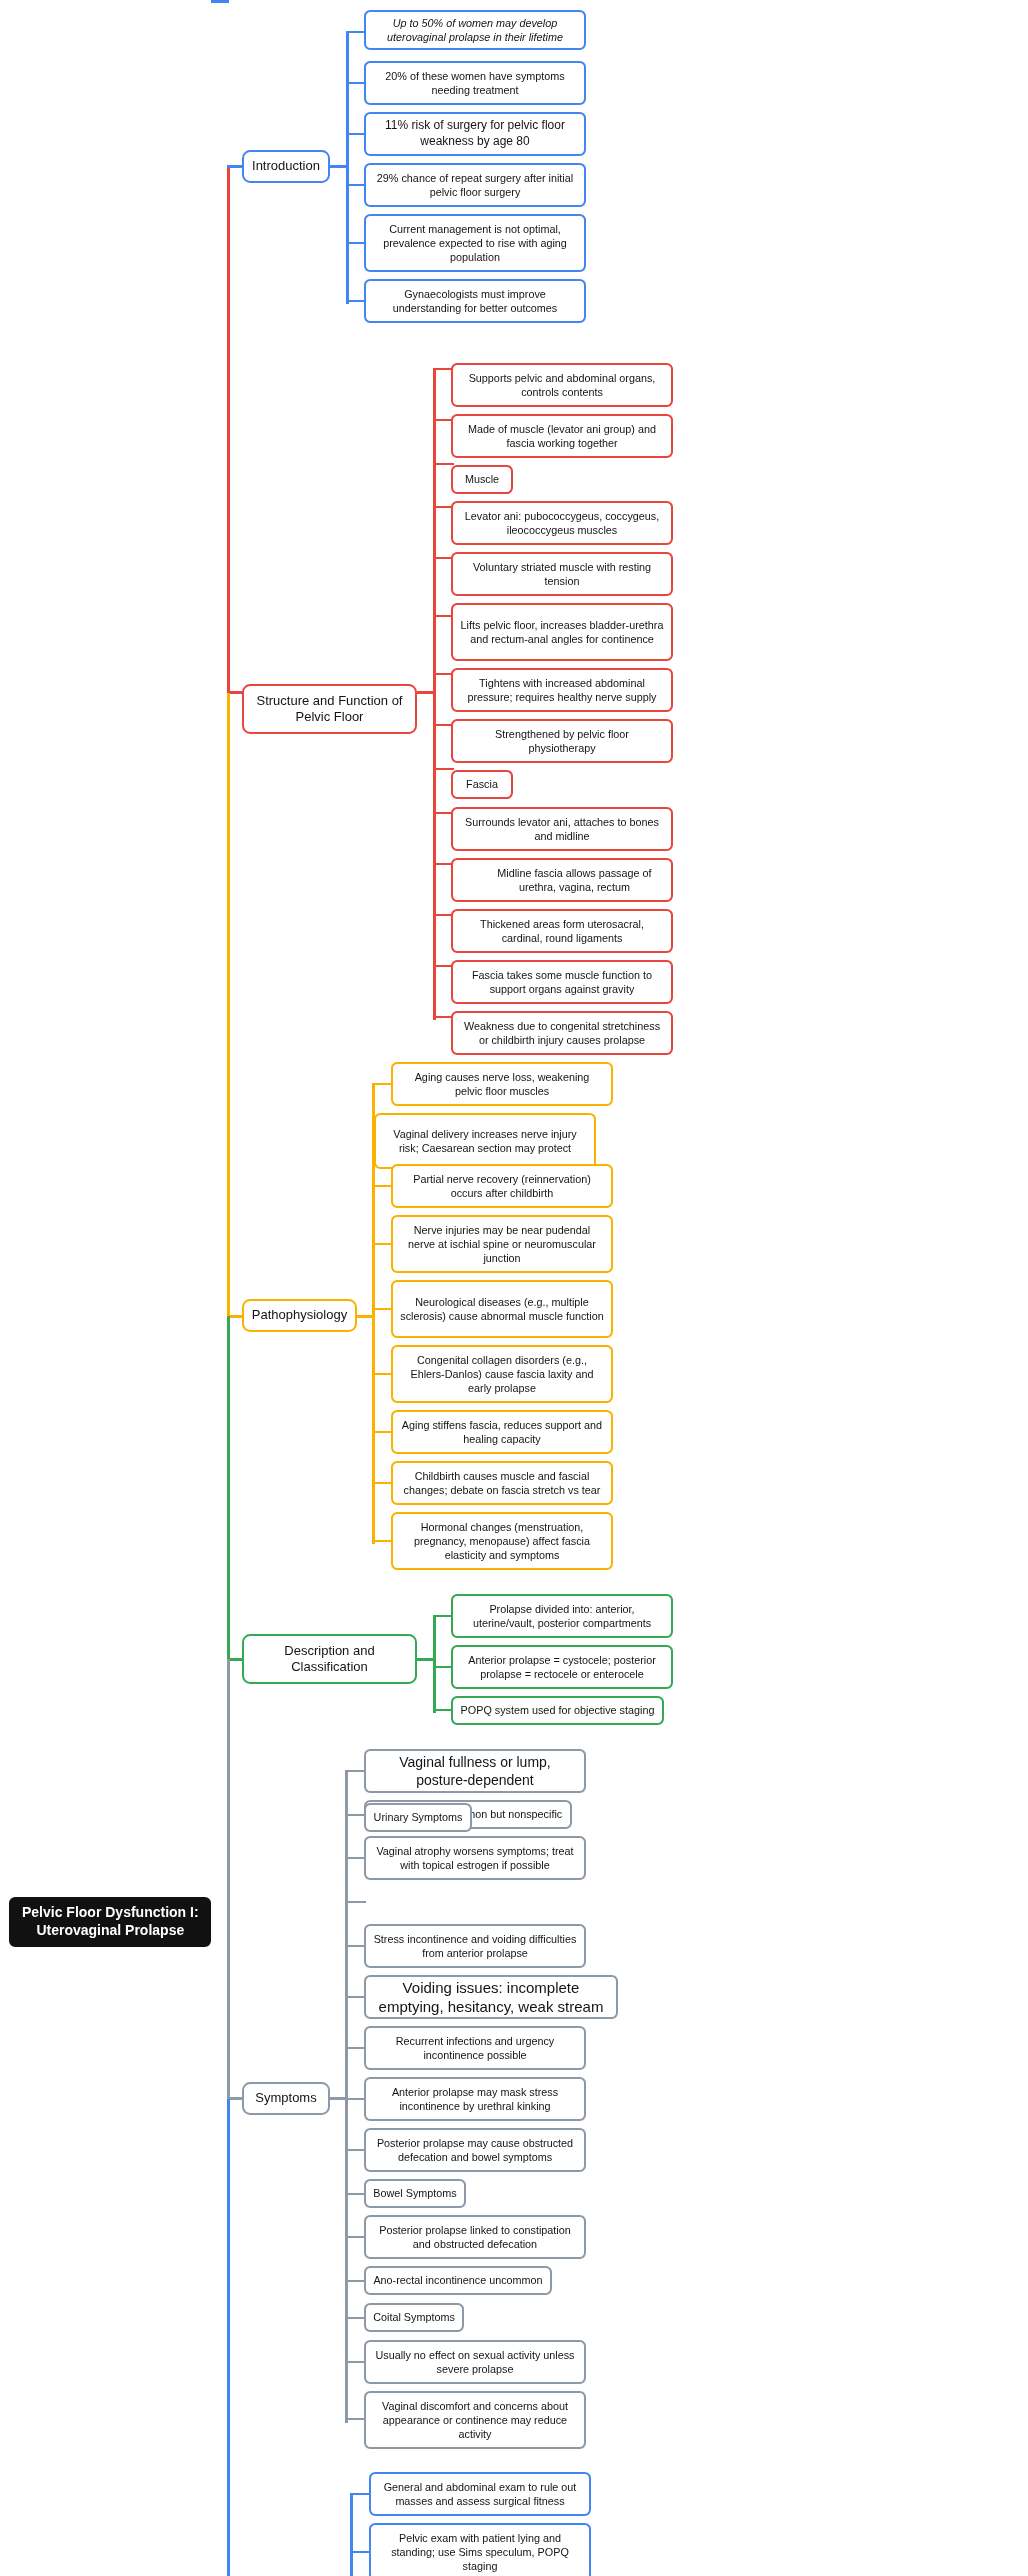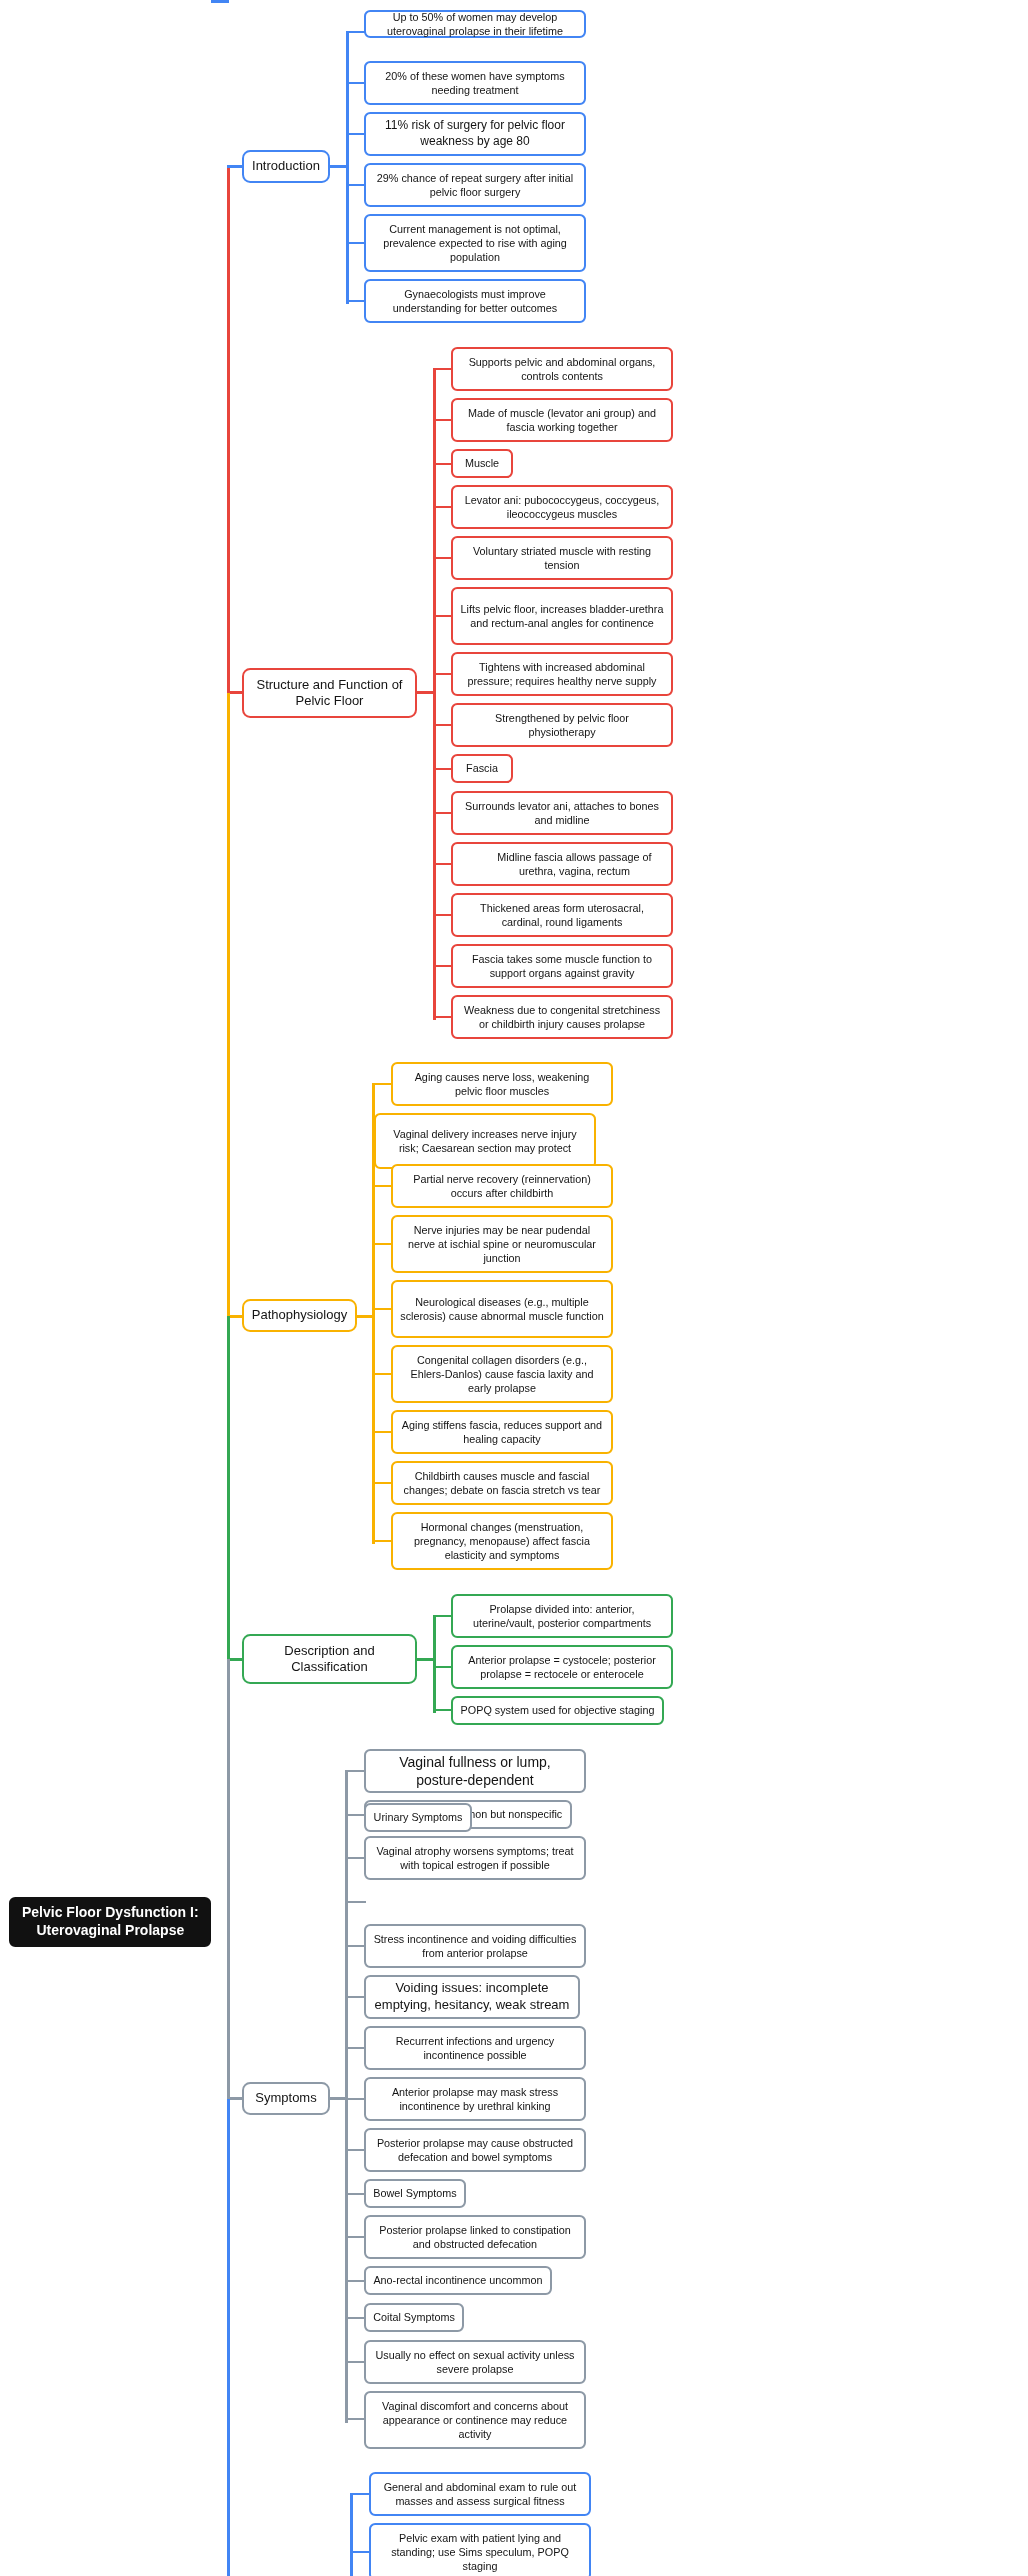--- a/index.html
+++ b/index.html
@@ -72,21 +72,21 @@
     line-height: 1.3;
     padding: 3.1px 7.2px;
     z-index: 3;
   }
 
   
   .conn { position: absolute; z-index: 1; }
 
   
   .c-blue   { border-color: #4285f4; }
-  .c-red    { border-color: #e8453c; }
+  .c-red    { border-color: #e8453c; margin-top: 16px; }
   .c-yellow { border-color: #f9b200; }
   .c-green  { border-color: #34a853; }
   .c-gray   { border-color: #8d99a6; }
 
   .b-blue   { background: #4285f4; }
   .b-red    { background: #e8453c; }
   .b-yellow { background: #f9b200; }
   .b-green  { background: #34a853; }
   .b-gray   { background: #8d99a6; }
 </style>
@@ -96,21 +96,21 @@
 <div id="page" style="height: 4336px;">
 
   <div class="root-node">Pelvic Floor Dysfunction I: Uterovaginal Prolapse</div>
 
   <div id="tree">
       <div class="conn b-blue" style="left: 227px; top: 165px; width: 15.5px; height: 2.6px;"></div>
       <div class="branch c-blue" style="left: 242px; top: 150px; width: 88px; height: 33px; font-size: 13px;">Introduction</div>
       <div class="conn b-blue" style="left: 330px; top: 165px; width: 18px; height: 2.6px;"></div>
       <div class="conn b-blue" style="left: 346px; top: 32px; width: 2.6px; height: 272px;"></div>
       <div class="conn b-blue" style="left: 346px; top: 31px; width: 20.6px; height: 2.1px;"></div>
-      <div class="leaf c-blue" style="left: 364px; top: 10.3px; width: 222px; height: 28px; font-size: 10.8px;">Up to 50% of women may develop uterovaginal prolapse in their lifetime</div>
+      <div class="leaf c-blue" style="left: 364px; top: 10.3px; width: 222px; height: 40px; font-size: 10.8px; font-style: italic;">Up to 50% of women may develop uterovaginal prolapse in their lifetime</div>
       <div class="conn b-blue" style="left: 346px; top: 82px; width: 20.6px; height: 2.1px;"></div>
       <div class="leaf c-blue" style="left: 364px; top: 61px; width: 222px; height: 44px; font-size: 10.8px;">20% of these women have symptoms needing treatment</div>
       <div class="conn b-blue" style="left: 346px; top: 133px; width: 20.6px; height: 2.1px;"></div>
       <div class="leaf c-blue" style="left: 364px; top: 112px; width: 222px; height: 44px; font-size: 12px;">11% risk of surgery for pelvic floor weakness by age 80</div>
       <div class="conn b-blue" style="left: 346px; top: 184px; width: 20.6px; height: 2.1px;"></div>
       <div class="leaf c-blue" style="left: 364px; top: 163px; width: 222px; height: 44px; font-size: 10.8px;">29% chance of repeat surgery after initial pelvic floor surgery</div>
       <div class="conn b-blue" style="left: 346px; top: 242px; width: 20.6px; height: 2.1px;"></div>
       <div class="leaf c-blue" style="left: 364px; top: 214px; width: 222px; height: 58px; font-size: 10.8px;">Current management is not optimal, prevalence expected to rise with aging population</div>
       <div class="conn b-blue" style="left: 346px; top: 300px; width: 20.6px; height: 2.1px;"></div>
       <div class="leaf c-blue" style="left: 364px; top: 279px; width: 222px; height: 44px; font-size: 10.8px;">Gynaecologists must improve understanding for better outcomes</div>
@@ -190,21 +190,21 @@
       <div class="leaf c-gray" style="left: 364px; top: 1749px; width: 222px; height: 44px; font-size: 14px;">Vaginal fullness or lump, posture-dependent</div>
       <div class="conn b-gray" style="left: 345px; top: 1814px; width: 20.6px; height: 2.1px;"></div>
       <div class="leaf c-gray" style="left: 364px; top: 1800px; width: 208px; height: 29px; font-size: 10.8px;">Low back pain common but nonspecific</div>
       <div class="conn b-gray" style="left: 345px; top: 1857px; width: 20.6px; height: 2.1px;"></div>
       <div class="leaf c-gray" style="left: 364px; top: 1836px; width: 222px; height: 44px; font-size: 10.8px;">Vaginal atrophy worsens symptoms; treat with topical estrogen if possible</div>
       <div class="conn b-gray" style="left: 345px; top: 1901px; width: 20.6px; height: 2.1px;"></div>
       <div class="leaf c-gray" style="left: 364px; top: 1803px; width: 108px; height: 29px; font-size: 10.8px;">Urinary Symptoms</div>
       <div class="conn b-gray" style="left: 345px; top: 1945px; width: 20.6px; height: 2.1px;"></div>
       <div class="leaf c-gray" style="left: 364px; top: 1924px; width: 222px; height: 44px; font-size: 10.8px;">Stress incontinence and voiding difficulties from anterior prolapse</div>
       <div class="conn b-gray" style="left: 345px; top: 1996px; width: 20.6px; height: 2.1px;"></div>
-      <div class="leaf c-gray" style="left: 364px; top: 1975px; width: 216px; height: 44px; font-size: 13px;">Voiding issues: incomplete emptying, hesitancy, weak stream</div>
+      <div class="leaf c-gray" style="left: 364px; top: 1975px; width: 254px; height: 44px; font-size: 15px;">Voiding issues: incomplete emptying, hesitancy, weak stream</div>
       <div class="conn b-gray" style="left: 345px; top: 2047px; width: 20.6px; height: 2.1px;"></div>
       <div class="leaf c-gray" style="left: 364px; top: 2026px; width: 222px; height: 44px; font-size: 10.8px;">Recurrent infections and urgency incontinence possible</div>
       <div class="conn b-gray" style="left: 345px; top: 2098px; width: 20.6px; height: 2.1px;"></div>
       <div class="leaf c-gray" style="left: 364px; top: 2077px; width: 222px; height: 44px; font-size: 10.8px;">Anterior prolapse may mask stress incontinence by urethral kinking</div>
       <div class="conn b-gray" style="left: 345px; top: 2149px; width: 20.6px; height: 2.1px;"></div>
       <div class="leaf c-gray" style="left: 364px; top: 2128px; width: 222px; height: 44px; font-size: 10.8px;">Posterior prolapse may cause obstructed defecation and bowel symptoms</div>
       <div class="conn b-gray" style="left: 345px; top: 2193px; width: 20.6px; height: 2.1px;"></div>
       <div class="leaf c-gray" style="left: 364px; top: 2179px; width: 102px; height: 29px; font-size: 10.8px;">Bowel Symptoms</div>
       <div class="conn b-gray" style="left: 345px; top: 2236px; width: 20.6px; height: 2.1px;"></div>
       <div class="leaf c-gray" style="left: 364px; top: 2215px; width: 222px; height: 44px; font-size: 10.8px;">Posterior prolapse linked to constipation and obstructed defecation</div>

